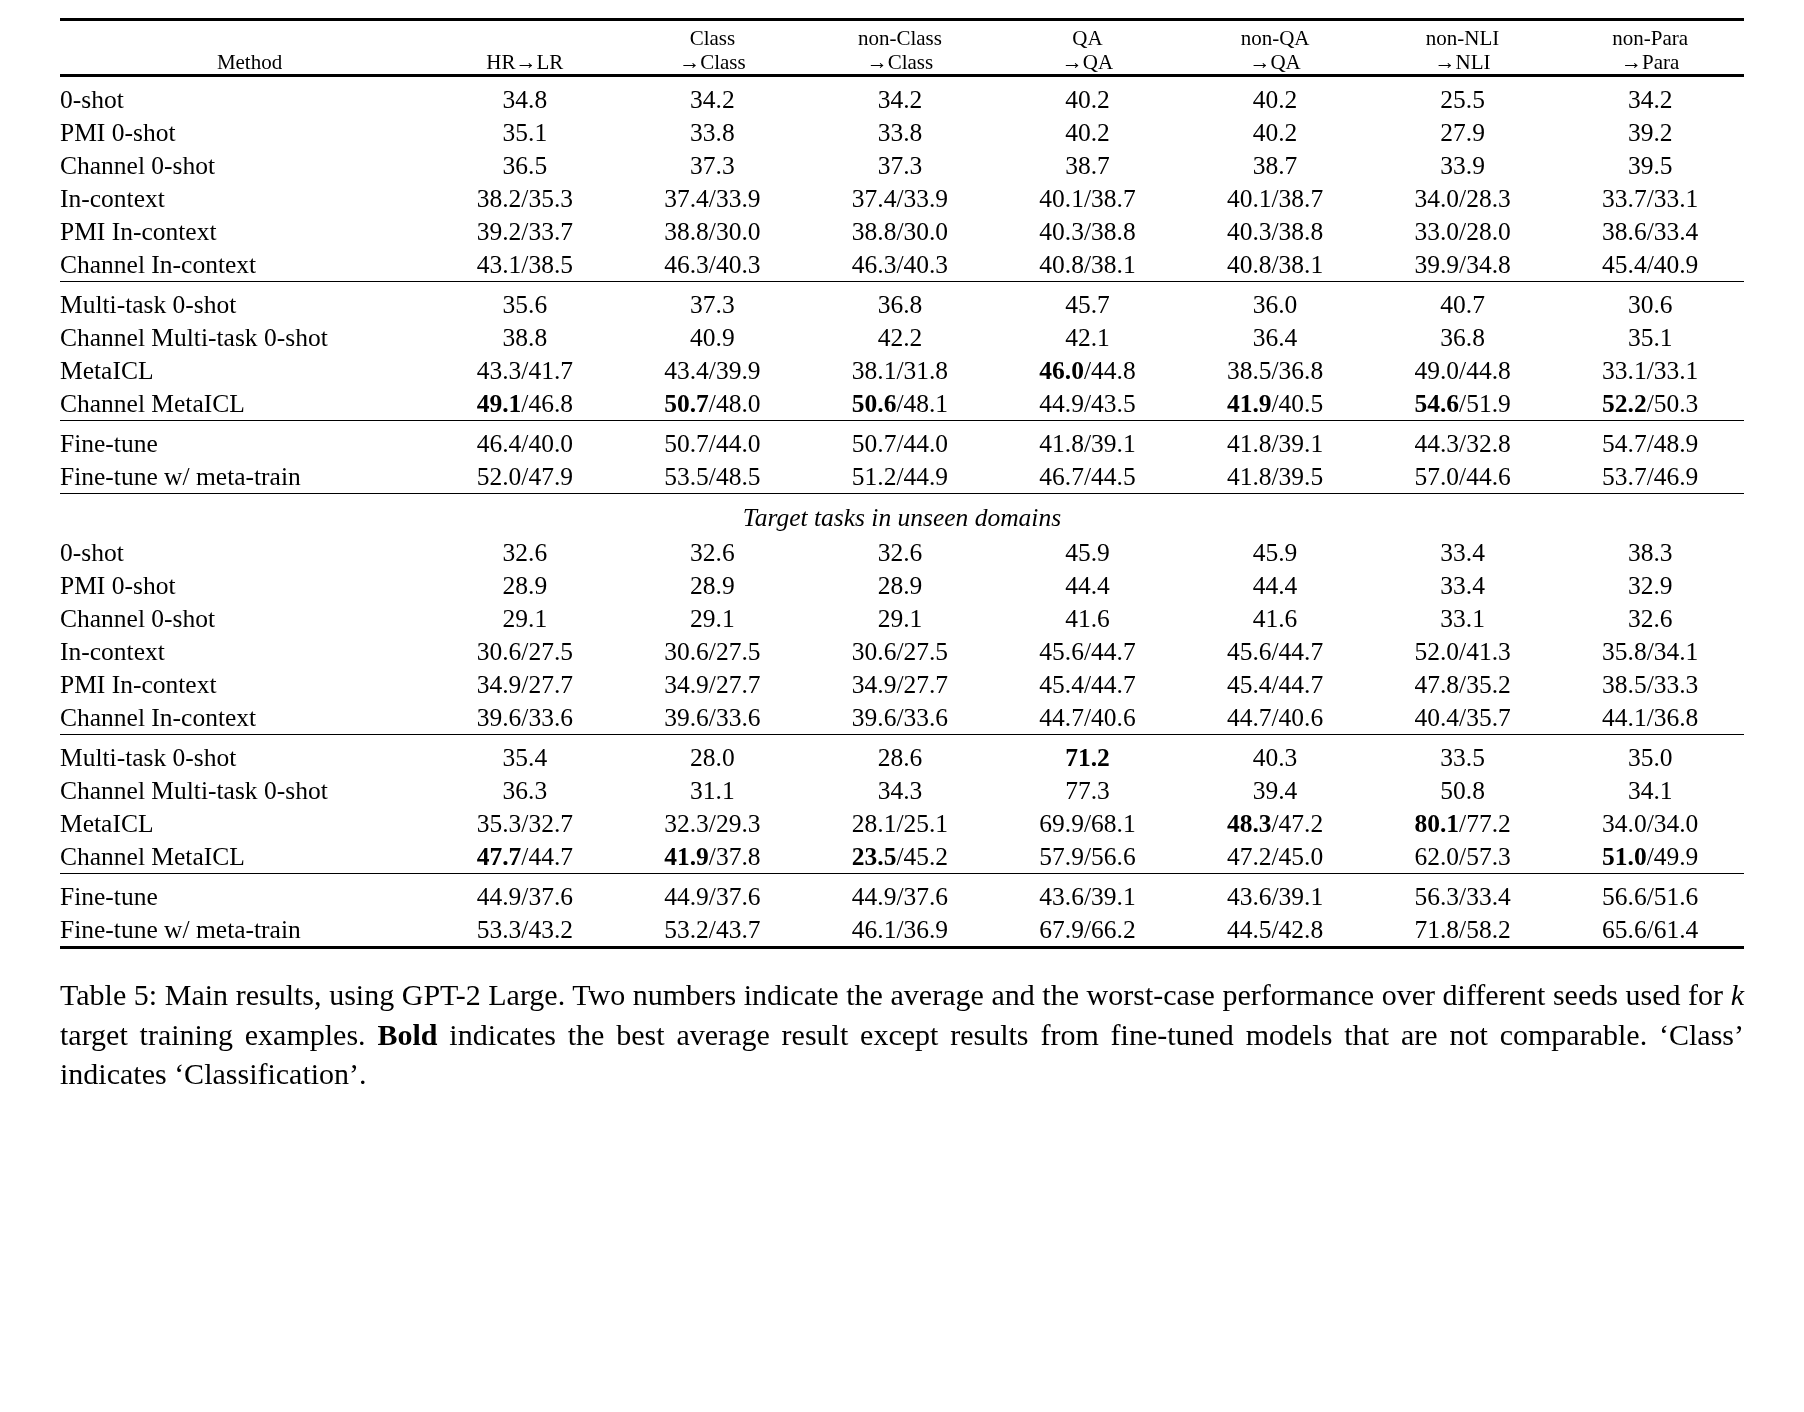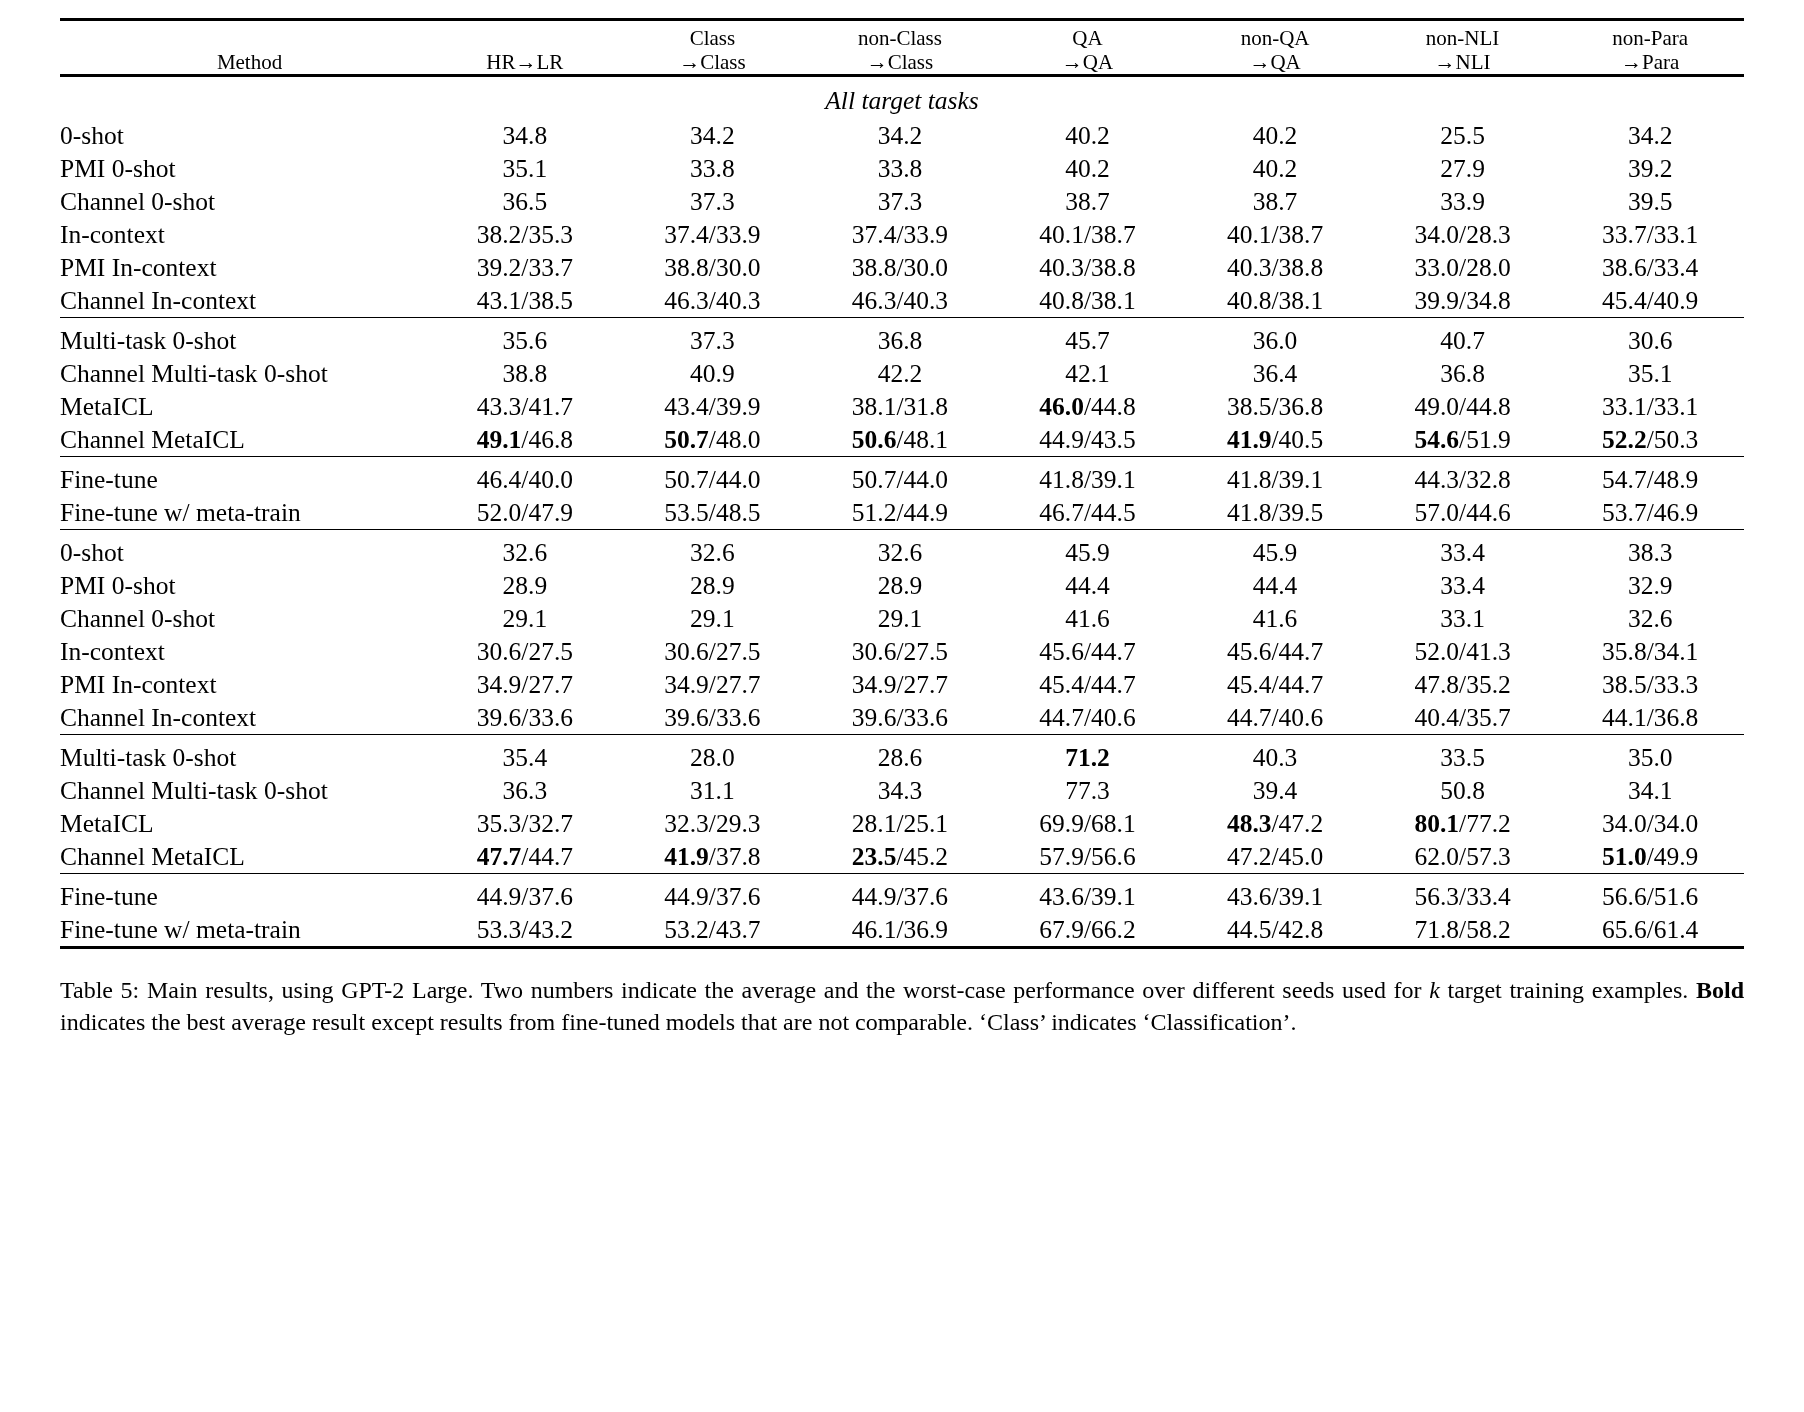--- a/index.html
+++ b/index.html
@@ -64,21 +64,21 @@
     font-style: italic;
     height: 36px;
     line-height: 36px;
     padding-top: 3px;
   }
   .bold { font-weight: bold; }
 
   .caption {
     width: 1684px;
     margin-top: 22px;
-    font-size: 24px;
+    font-size: 30px;
     line-height: 1.32;
     text-align: justify;
     text-justify: inter-word;
   }
   .caption .lbl { }
   .caption .it { font-style: italic; }
   .caption b { font-weight: bold; }
 </style>
 </head>
 <body>
@@ -130,23 +130,20 @@
         <th>
           <div>non-Para</div>
           <div>→Para</div>
         </th>
       </tr>
       <tr class="rule-top">
           <td colspan="8"></td>
         </tr>
     </thead>
     <tbody id="table-body">
-        <tr>
-          <td class="section" colspan="8">All target tasks</td>
-        </tr>
         <tr>
           <td class="method">0-shot</td>
           <td class="num">34.8</td>
           <td class="num">34.2</td>
           <td class="num">34.2</td>
           <td class="num">40.2</td>
           <td class="num">40.2</td>
           <td class="num">25.5</td>
           <td class="num">34.2</td>
         </tr>
@@ -263,20 +260,23 @@
           <td class="num">51.2/44.9</td>
           <td class="num">46.7/44.5</td>
           <td class="num">41.8/39.5</td>
           <td class="num">57.0/44.6</td>
           <td class="num">53.7/46.9</td>
         </tr>
         <tr class="rule-thin">
           <td colspan="8"></td>
         </tr>
         <tr>
+          <td class="section" colspan="8">Target tasks in unseen domains</td>
+        </tr>
+        <tr>
           <td class="method">0-shot</td>
           <td class="num">32.6</td>
           <td class="num">32.6</td>
           <td class="num">32.6</td>
           <td class="num">45.9</td>
           <td class="num">45.9</td>
           <td class="num">33.4</td>
           <td class="num">38.3</td>
         </tr>
         <tr>

